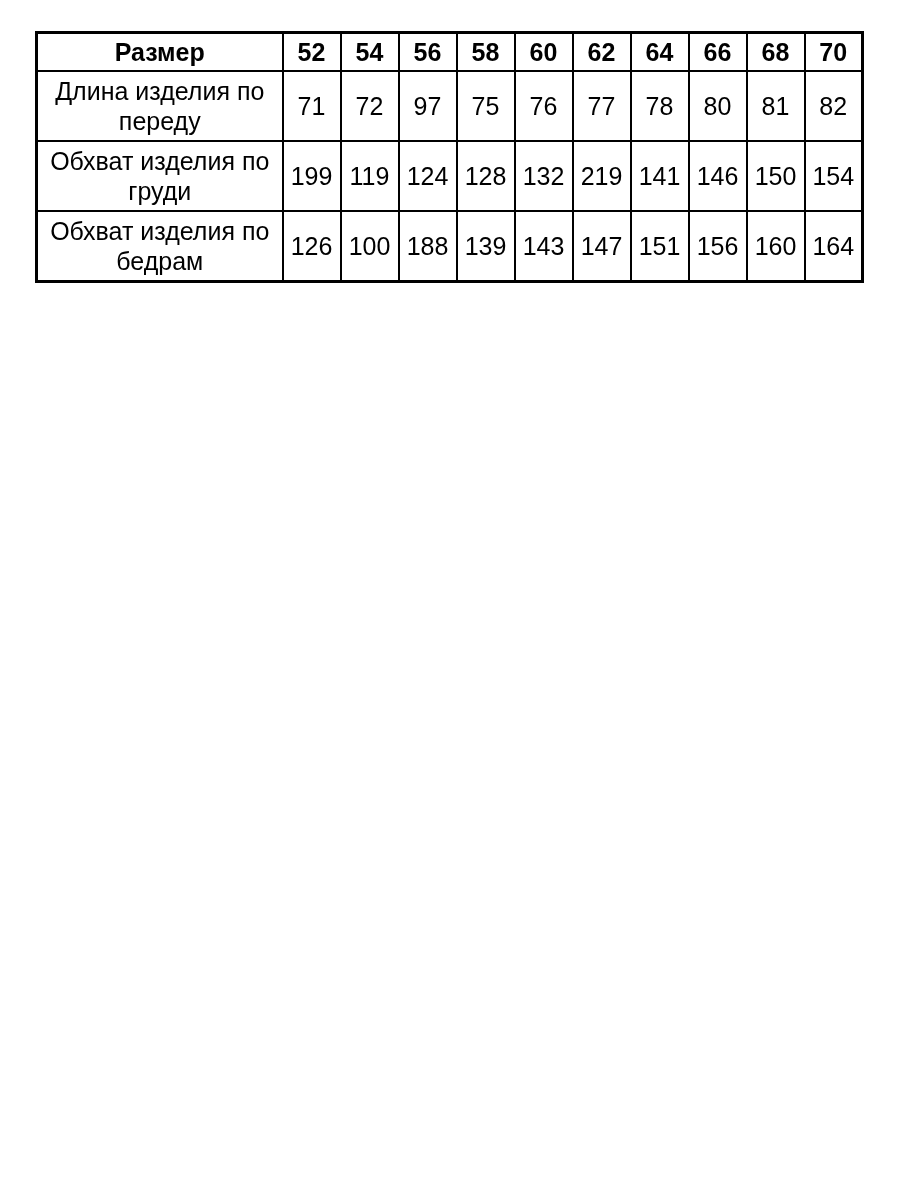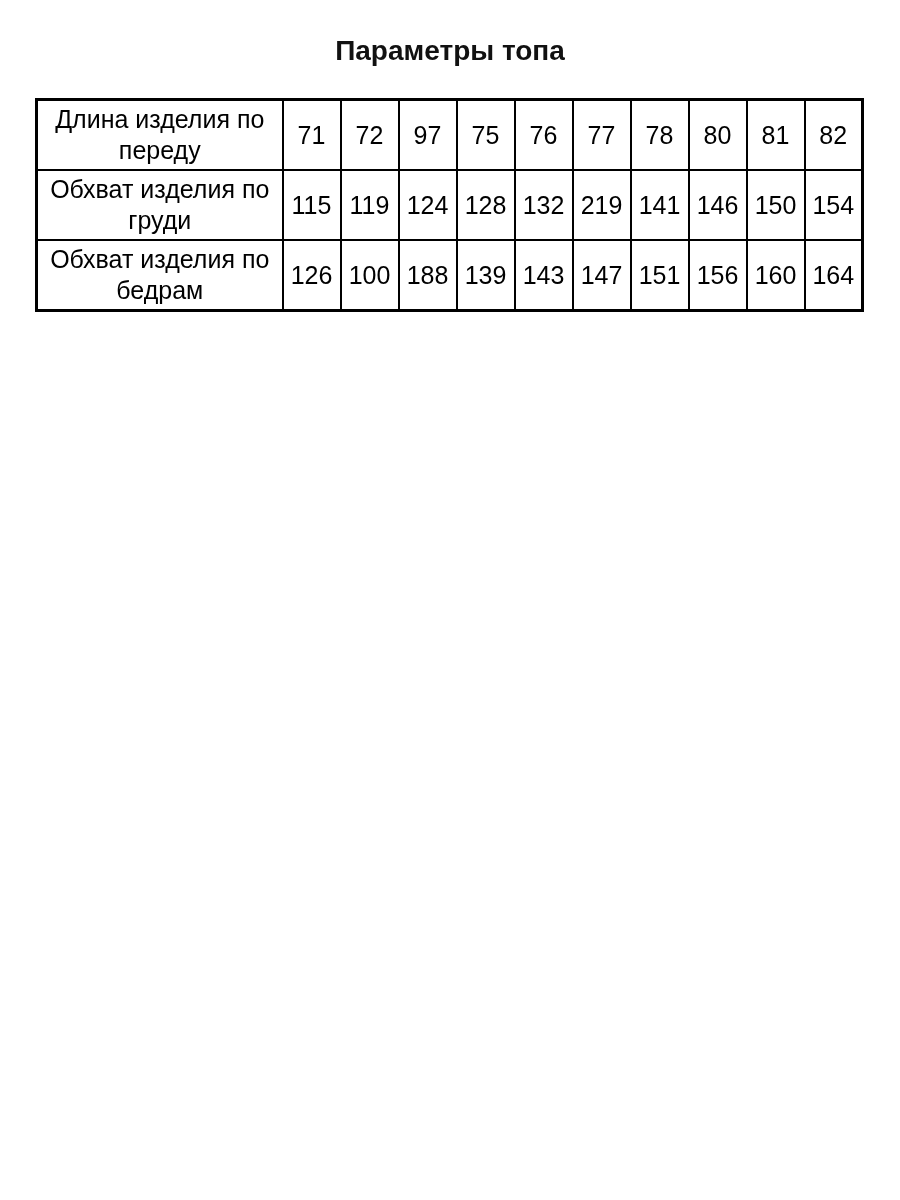--- a/index.html
+++ b/index.html
@@ -56,55 +56,67 @@
   td.row-label {
     padding: 0 6px;
     border-radius: 11px;
   }
 </style>
 </head>
 <body>
 
 <div class="page">
 
-  <div class="doc-title">Параметры топа</div>
 
   <table class="size-table">
     <colgroup>
       <col class="label-col">
       <col class="size-col">
         <col class="size-col">
         <col class="size-col">
         <col class="size-col">
         <col class="size-col">
       <col class="size-col">
         <col class="size-col">
         <col class="size-col">
         <col class="size-col">
         <col class="size-col">
     </colgroup>
     <tbody>
+      <tr class="header-row">
+        <th>Размер</th>
+        <th>52</th>
+        <th>54</th>
+        <th>56</th>
+        <th>58</th>
+        <th>60</th>
+        <th>62</th>
+        <th>64</th>
+        <th>66</th>
+        <th>68</th>
+        <th>70</th>
+      </tr>
 
       <tr class="data-row">
         <td class="row-label">Длина изделия по переду</td>
         <td>71</td>
         <td>72</td>
         <td>97</td>
         <td>75</td>
         <td>76</td>
         <td>77</td>
         <td>78</td>
         <td>80</td>
         <td>81</td>
         <td>82</td>
       </tr>
 
       <tr class="data-row">
         <td class="row-label">Обхват изделия по груди</td>
-        <td>115</td>
+        <td>199</td>
         <td>119</td>
         <td>124</td>
         <td>128</td>
         <td>132</td>
         <td>219</td>
         <td>141</td>
         <td>146</td>
         <td>150</td>
         <td>154</td>
       </tr>

